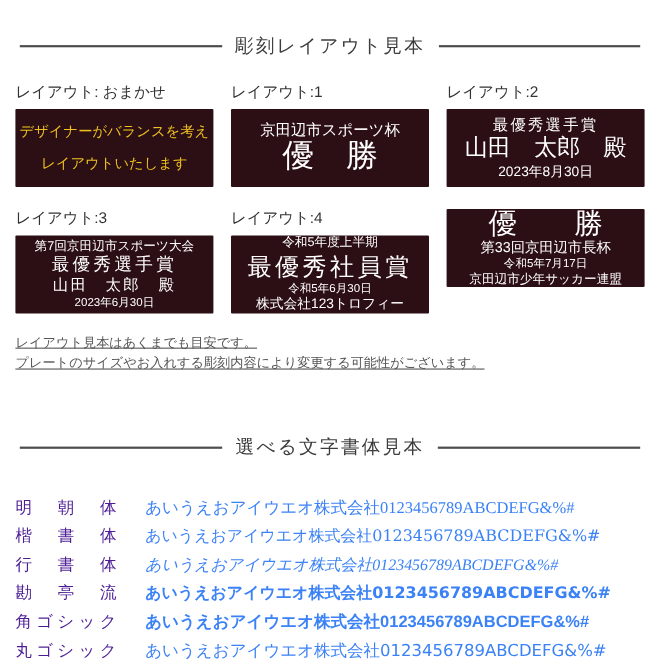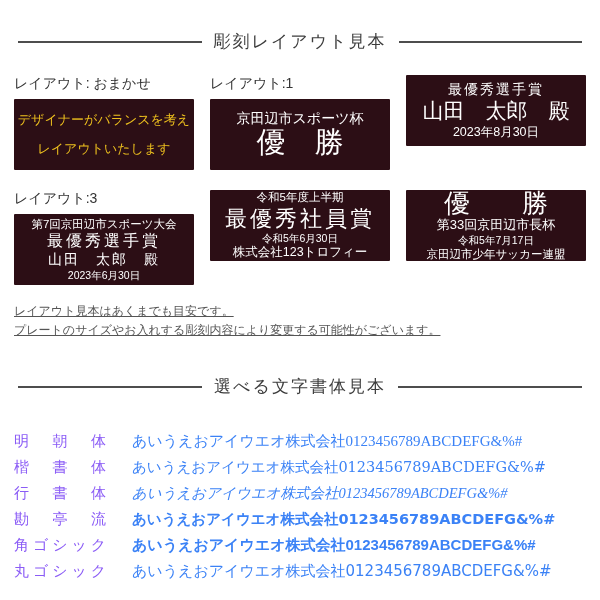--- a/index.html
+++ b/index.html
@@ -63,29 +63,29 @@
   .pl-26 { font-size: 26px; line-height: 1.05 !important; }
   .pl-30 { font-size: 29px; line-height: 1.1 !important; }
   .ls2 { letter-spacing: 2px; }
   .ls3 { letter-spacing: 3px; }
   .gap2 { margin-top: 12px; }
 
   
   .notes { margin-top: 17px; font-size: 12px; color: #555; line-height: 1.55; text-decoration: underline; }
 
   
-  .sec2 { margin-top: 36px; font-family: Liberation Serif, serif; }
+  .sec2 { margin-top: 56px; font-family: Liberation Serif, serif; }
   .font-table { margin-top: 34px; }
   .font-row {
     display: flex; align-items: baseline;
     height: 26px;
   }
   .font-name {
     display: inline-block; width: 92px;
-    font-size: 15px; color: #8b5cf6;
+    font-size: 15px; color: #4c1d95;
     text-align: justify; text-align-last: justify;
     flex: none;
   }
   .font-sample {
     margin-left: 26px; font-size: 15px; color: #3b82f6;
     white-space: nowrap;
   }
   .f-mincho  { font-family: "Liberation Serif", "DejaVu Serif", serif; }
   .f-kaisho  { font-family: "DejaVu Serif", serif; font-size: 14.5px; }
   .f-gyosho  { font-family: "Liberation Serif", serif; font-style: italic; font-size: 14.5px; }
@@ -116,38 +116,40 @@
 
     <div class="card">
       <div class="card-label">レイアウト:1</div>
       <div class="plate">
         <div class="pl-14">京田辺市スポーツ杯</div>
         <div class="pl-30">優　勝</div>
       </div>
     </div>
 
     <div class="card">
+      <div class="card-label">レイアウト:2</div>
       <div class="plate">
         <div class="pl-14 ls2">最優秀選手賞</div>
         <div class="pl-22">山田　太郎　殿</div>
         <div class="pl-12">2023年8月30日</div>
       </div>
     </div>
 
     <div class="card">
       <div class="card-label">レイアウト:3</div>
       <div class="plate">
         <div class="pl-11">第7回京田辺市スポーツ大会</div>
         <div class="pl-16 ls3">最優秀選手賞</div>
         <div class="pl-14 ls2">山田　太郎　殿</div>
         <div class="pl-10">2023年6月30日</div>
       </div>
     </div>
 
     <div class="card">
+      <div class="card-label">レイアウト:4</div>
       <div class="plate">
         <div class="pl-11">令和5年度上半期</div>
         <div class="pl-18 ls3">最優秀社員賞</div>
         <div class="pl-10">令和5年6月30日</div>
         <div class="pl-12">株式会社123トロフィー</div>
       </div>
     </div>
 
     <div class="card">
       <div class="plate">

